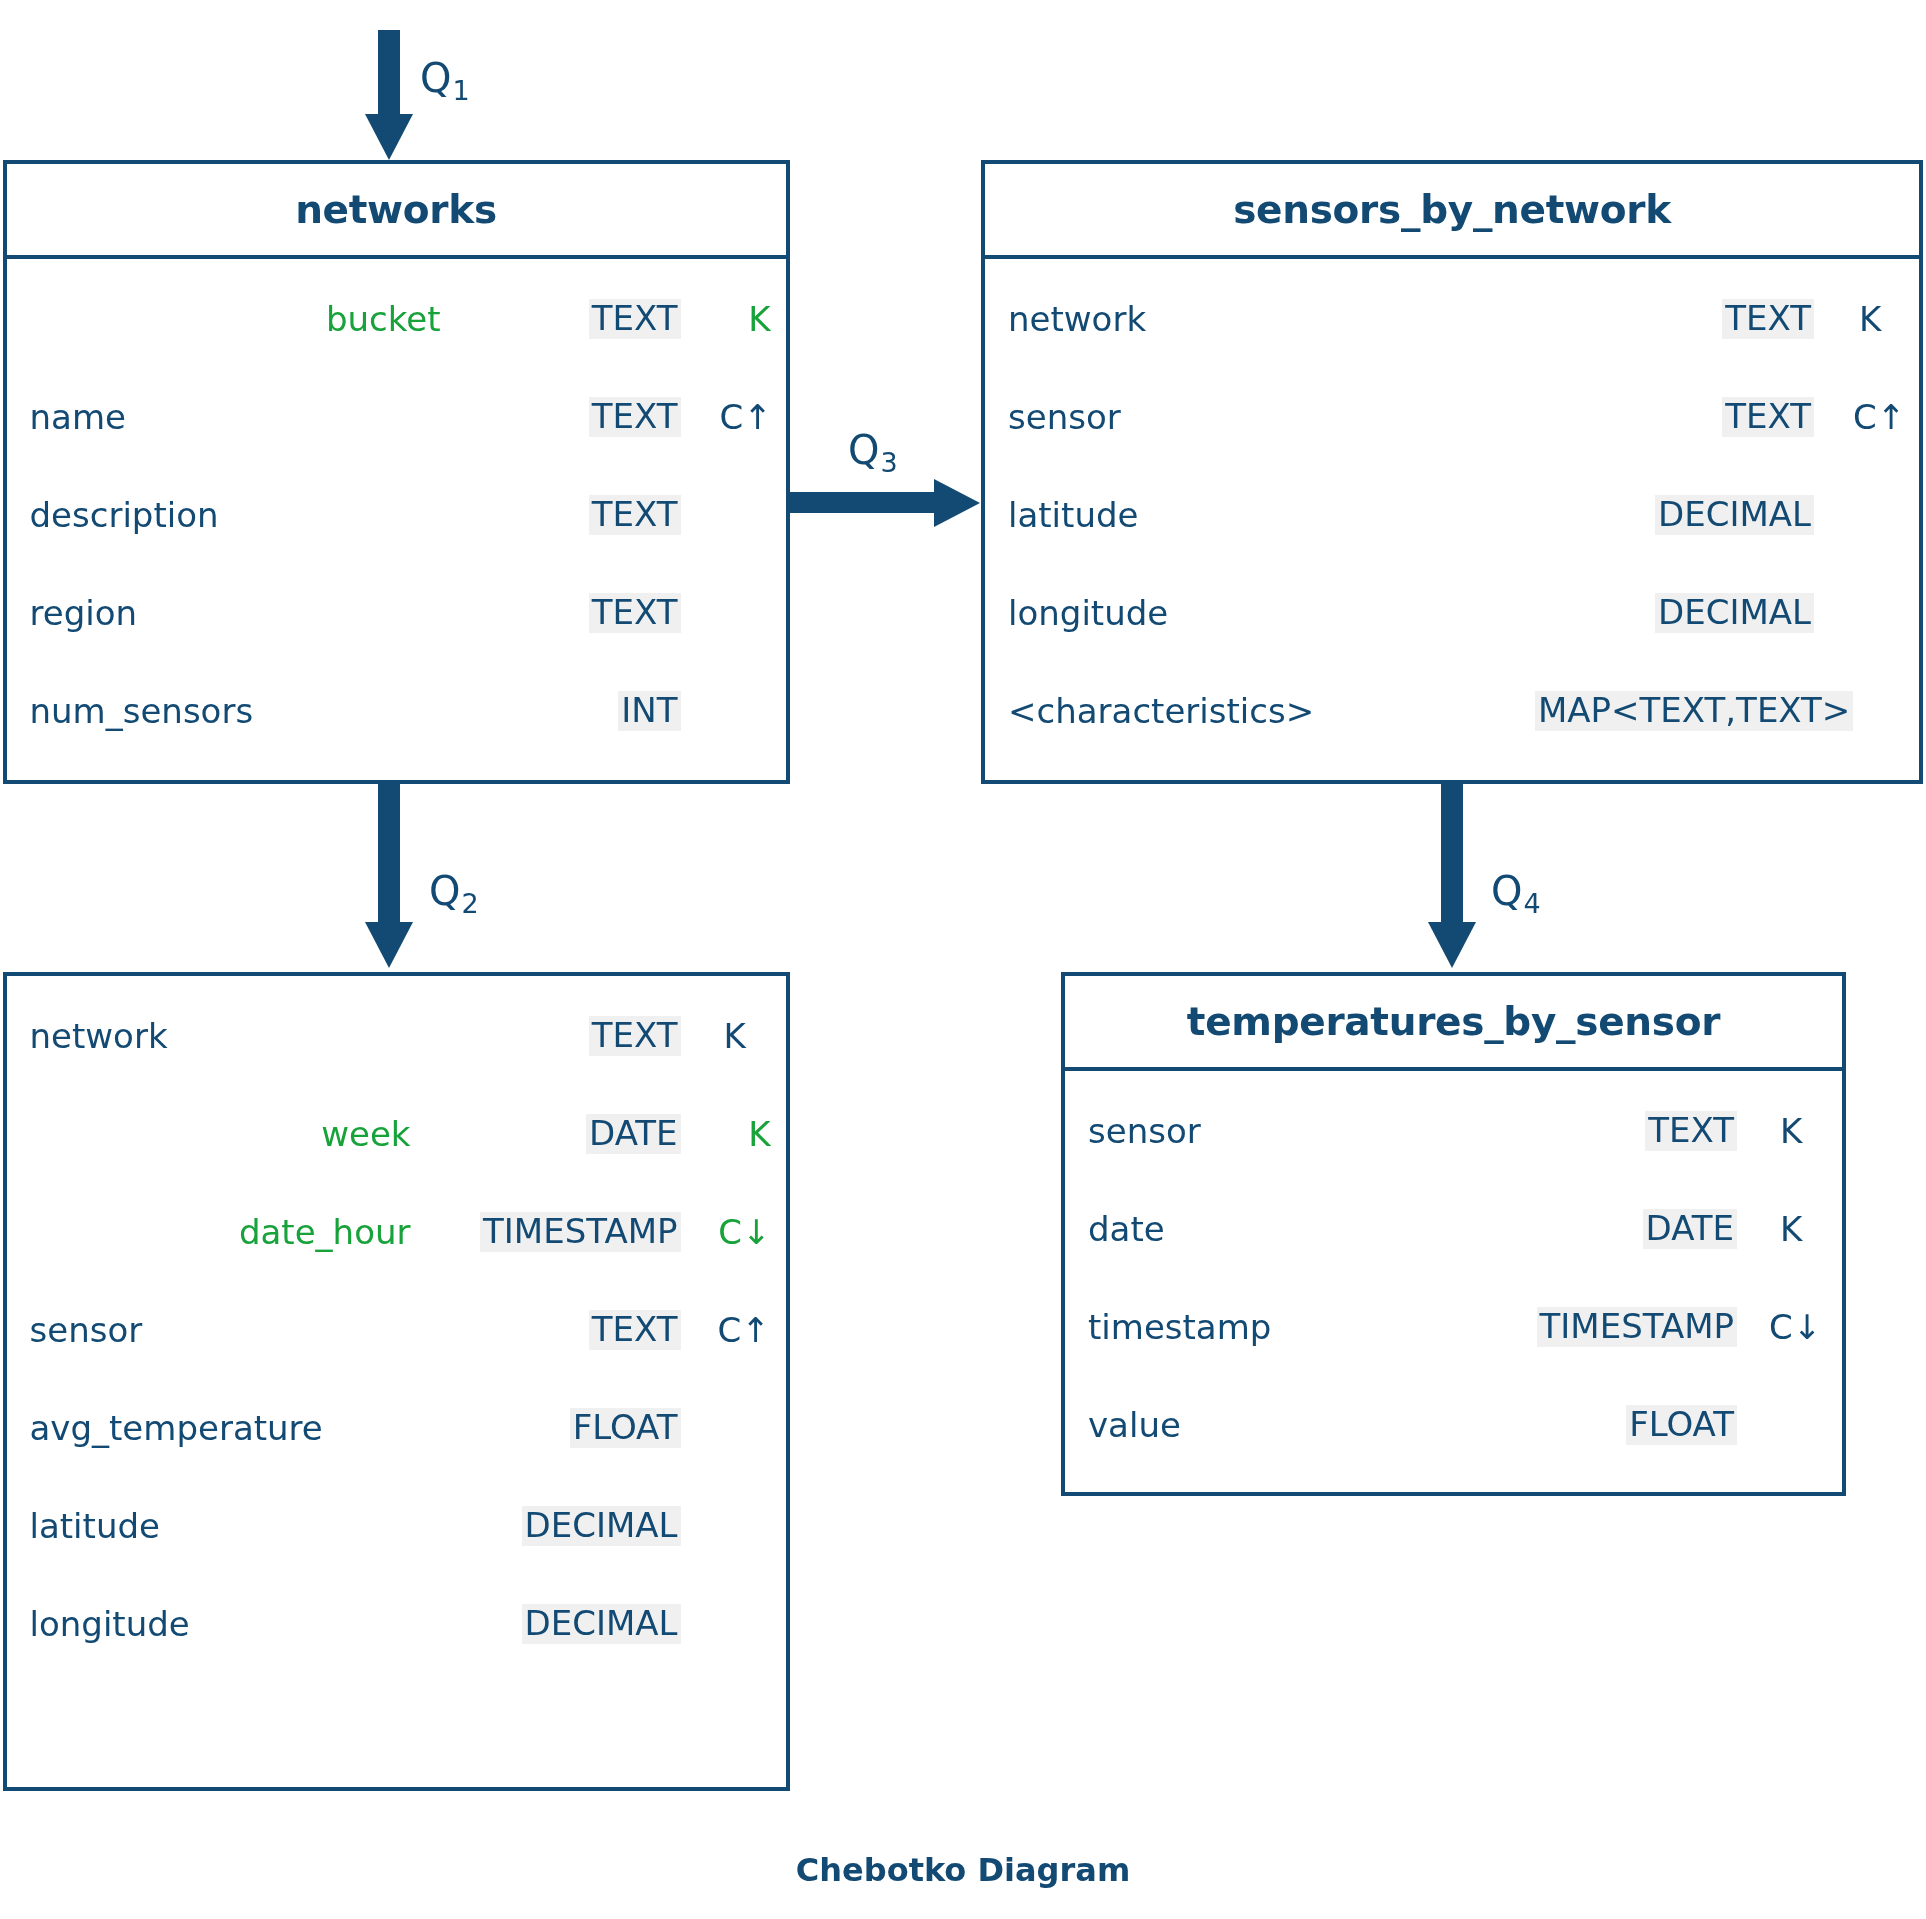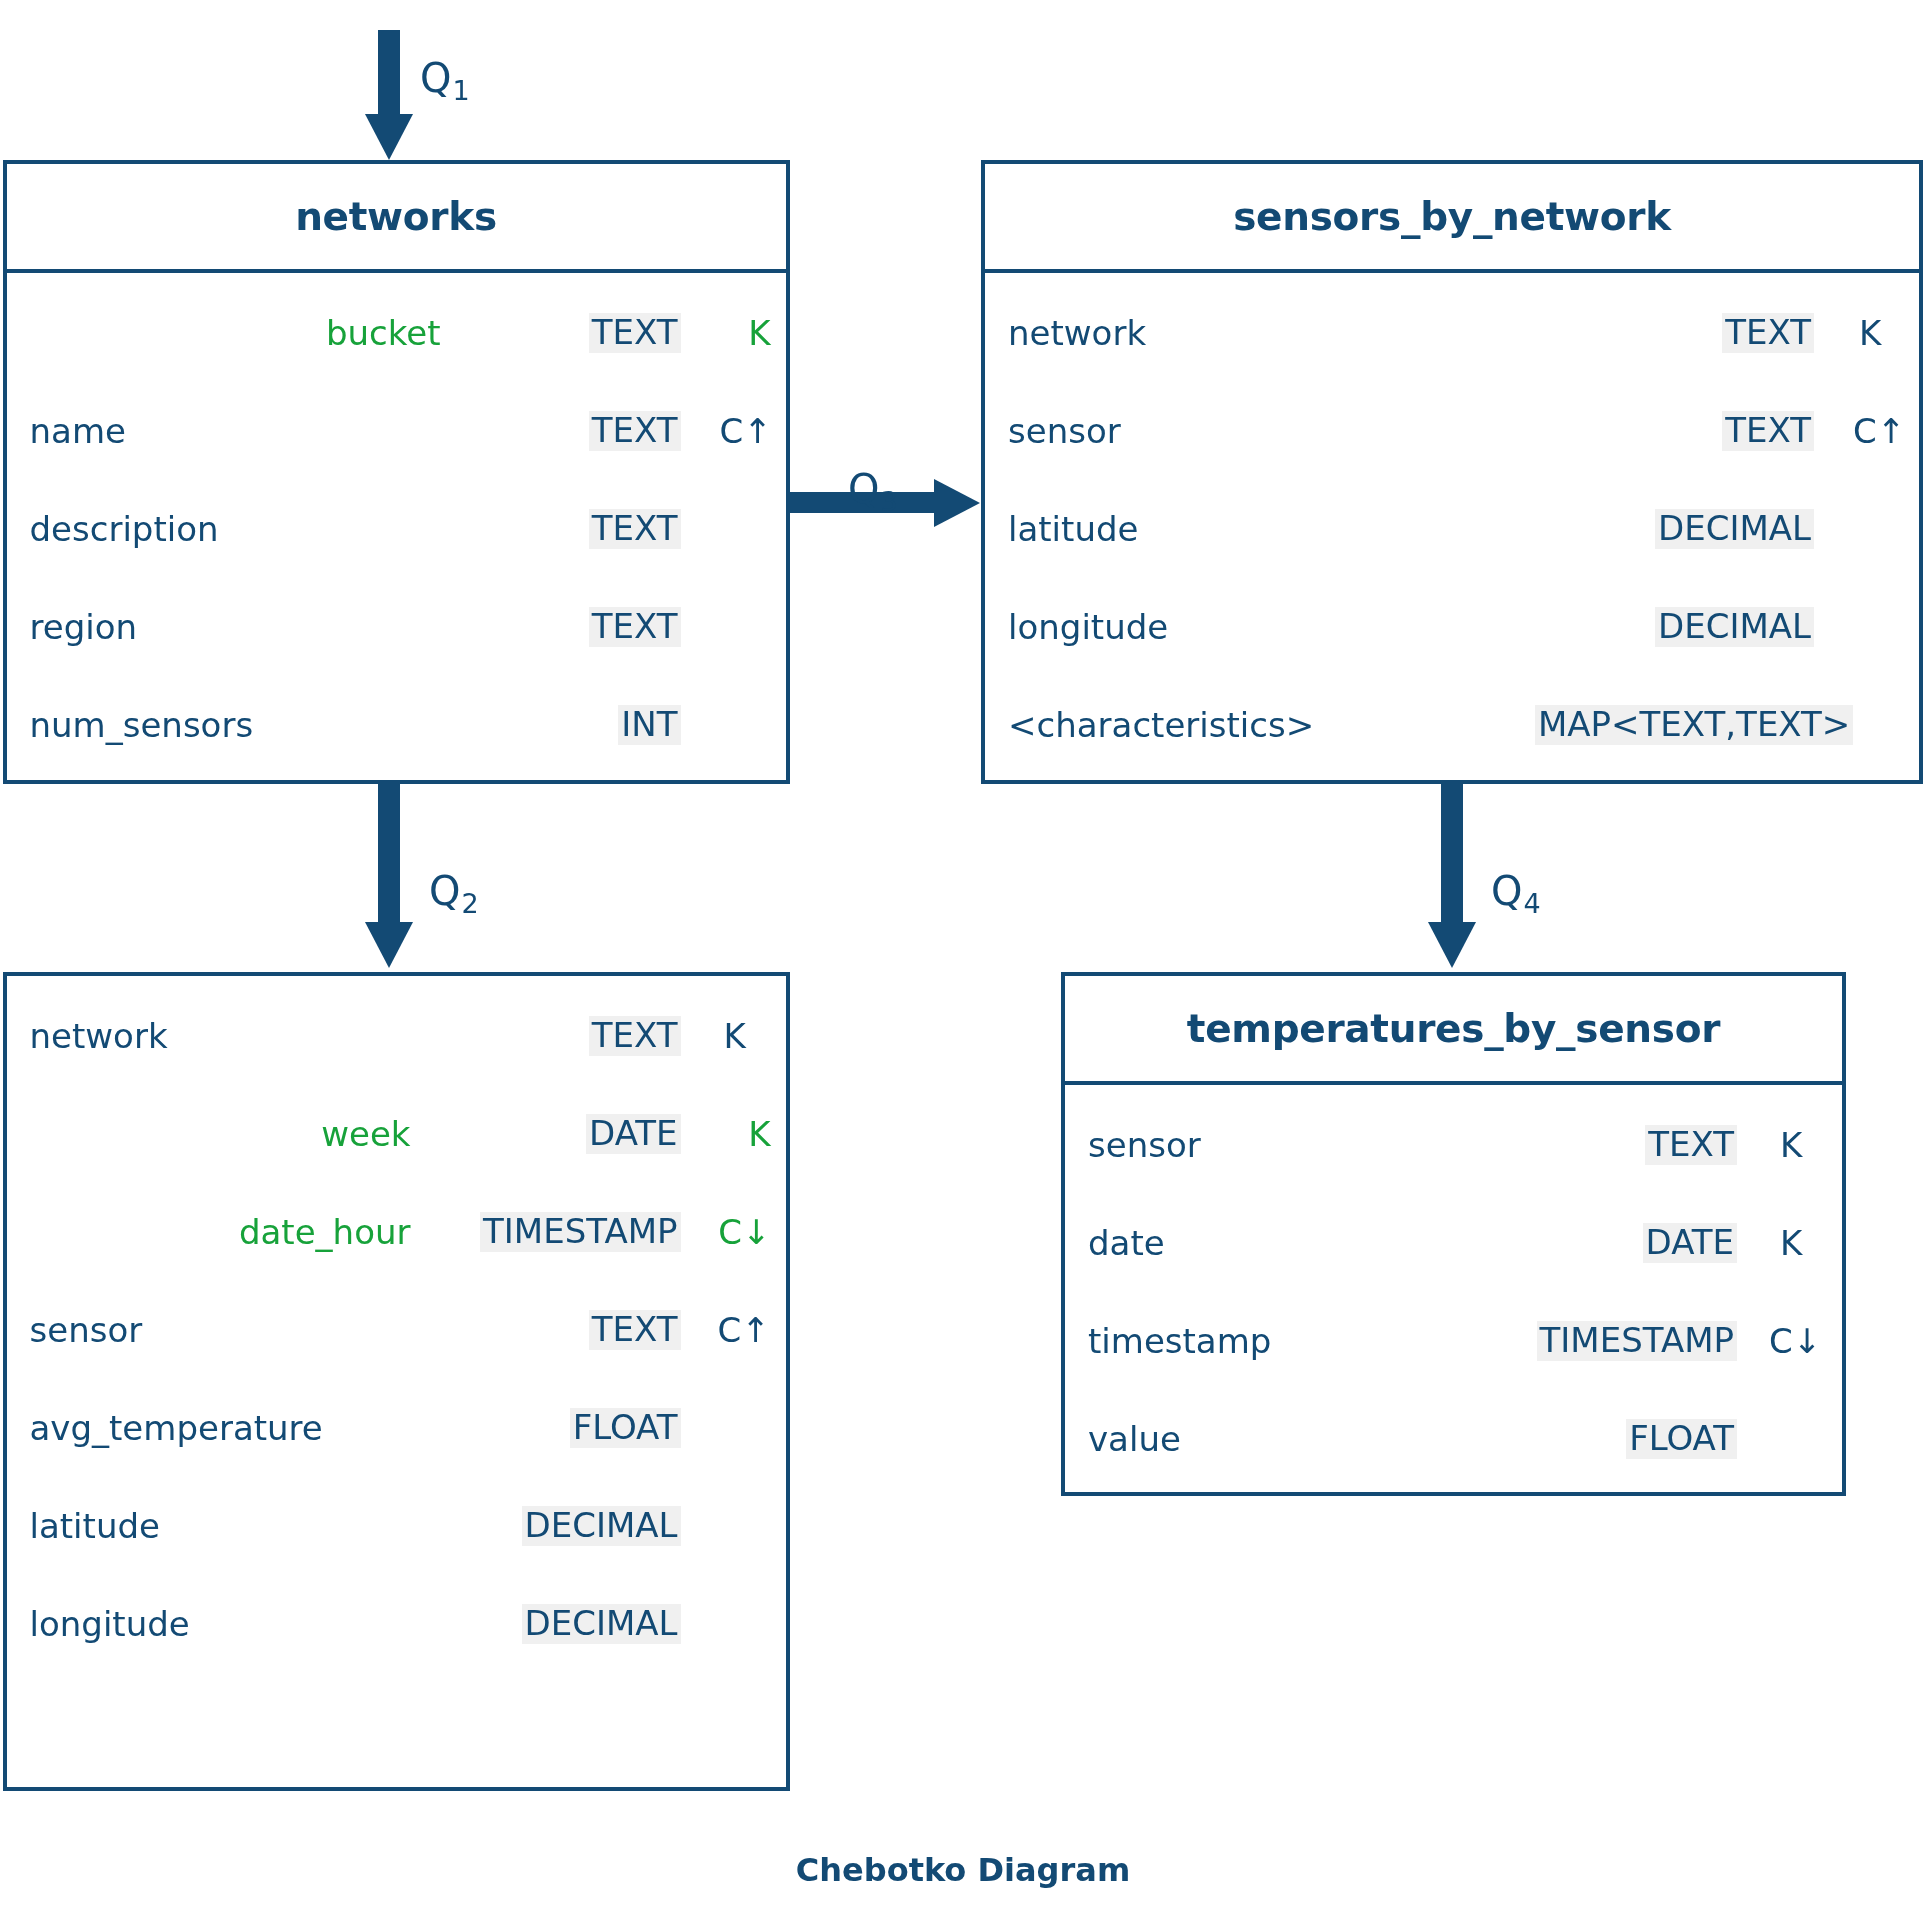--- a/index.html
+++ b/index.html
@@ -18,21 +18,21 @@
   
   .tbl {
     position: absolute;
     box-sizing: border-box;
     border: 4.5px solid #134A74;
     background: #ffffff;
     z-index: 5;
   }
   .tbl-header {
     box-sizing: border-box;
-    height: 109px;
+    height: 95px;
     border-bottom: 4.5px solid #134A74;
     display: flex;
     align-items: center;
     justify-content: center;
     color: #134A74;
     font-weight: bold;
     font-size: 39px;
     letter-spacing: -0.3px;
   }
   .tbl-body {
@@ -135,21 +135,21 @@
 </div>
 
 <div class="arrow-v" style="left:378px; top:782px; width:22px; height:145px;"></div>
 <div class="arrow-head-down" style="left:365px; top:922px;"></div>
 <div class="qlabel" style="left:429px; top:868px;">
   <span>Q</span><sub>2</sub>
 </div>
 
 <div class="arrow-v" style="left:788px; top:492px; width:150px; height:21px;"></div>
 <div class="arrow-head-right" style="left:934px; top:479px;"></div>
-<div class="qlabel" style="left:848px; top:427px;margin-top:39px;">
+<div class="qlabel" style="left:848px; top:427px;">
   <span>Q</span><sub>3</sub>
 </div>
 
 <div class="arrow-v" style="left:1441px; top:782px; width:22px; height:145px;"></div>
 <div class="arrow-head-down" style="left:1428px; top:922px;"></div>
 <div class="qlabel" style="left:1491px; top:868px;">
   <span>Q</span><sub>4</sub>
 </div>
 
 <div class="tbl" style="left:2.5px; top:160px; width:787px; height:624px;">

